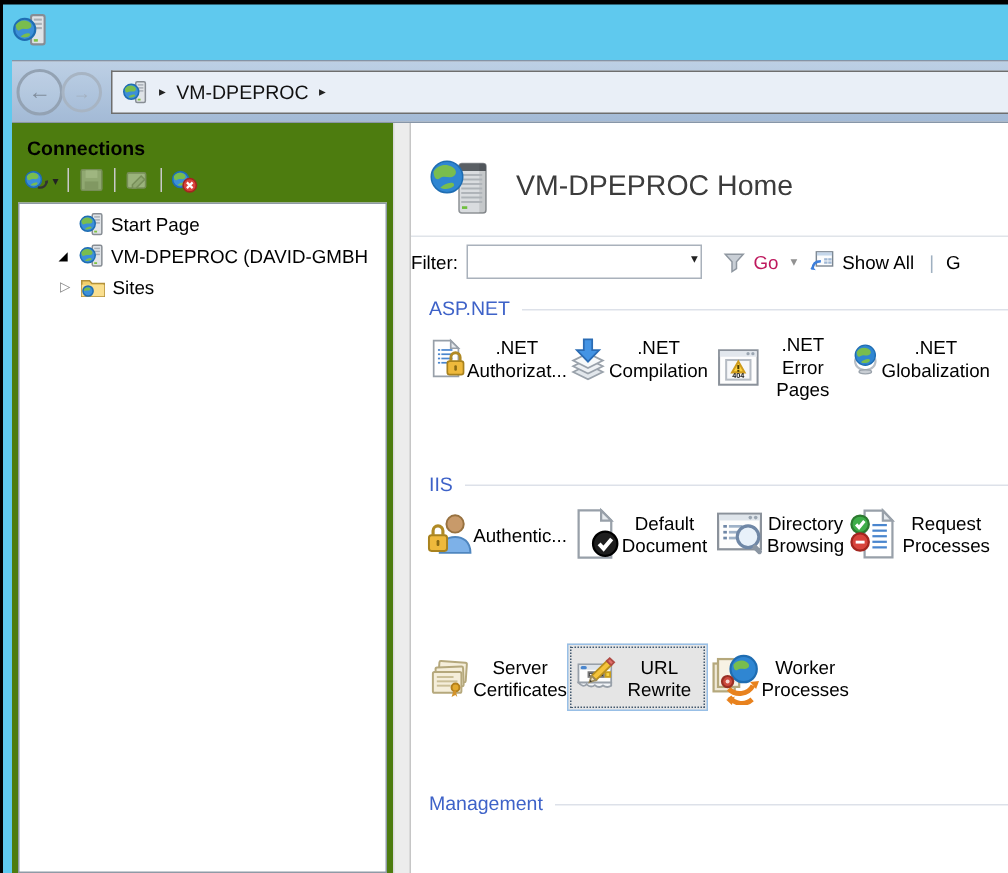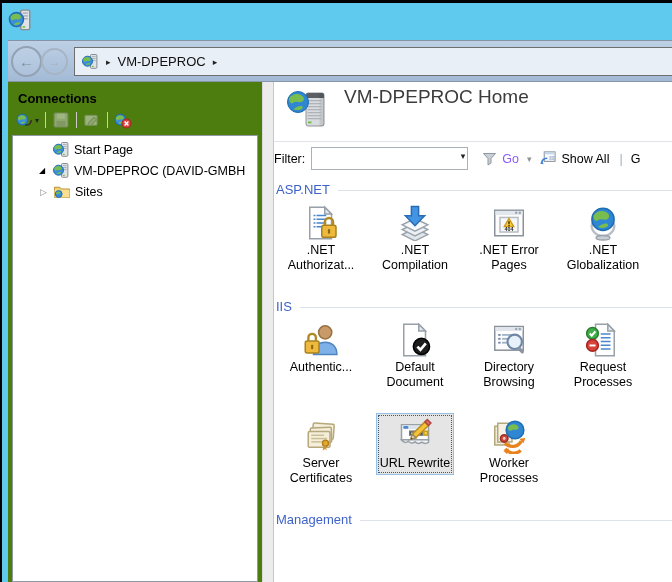--- a/index.html
+++ b/index.html
@@ -43,43 +43,43 @@
   .tree-row.lv2{padding-left:27px;}
   .expander{width:13px;flex:0 0 13px;text-align:left;font-size:8px;color:#000;}
   .expander.collapsed{color:#8a8a8a;font-size:9px;}
   .tree-ic{width:18px;height:17px;flex:0 0 18px;margin-right:4px;}
   .tree-label{overflow:hidden;}
 
   .splitter{width:10px;flex:0 0 10px;background:#ececec;border-left:1px solid #d9d9d9;border-right:1px solid #c6c6c6;}
 
   
   .main{flex:1;background:#fff;min-width:0;overflow:hidden;display:flex;flex-direction:column;}
-  .home-header{display:flex;align-items:flex-start;gap:14px;padding:4px 0 9px 10px;flex:0 0 auto;}
+  .home-header{display:flex;align-items:center;gap:14px;padding:20px 0 9px 10px;flex:0 0 auto;}
   .home-ic{width:46px;height:46px;}
   .home-title{font-size:19px;color:#3c3c3c;}
   .hdr-sep{border-top:1px solid #e0e4e9;margin:0;}
   .filterbar{height:33px;display:flex;align-items:center;padding-left:0;font-size:12.5px;flex:0 0 auto;}
   .flabel{color:#000;margin-right:6px;}
   .combo{width:155px;height:21px;background:#fff;border:1px solid #a9b1bb;position:relative;}
   .combo-arrow{position:absolute;right:2px;top:3px;font-size:9px;color:#222;}
   .icon15{width:15px;height:15px;margin-left:14px;}
-  .go{color:#8b5cf6;margin-left:5px;}
+  .go{color:#be185d;margin-left:5px;}
   .go-arrow{font-size:9px;color:#919191;margin-left:8px;}
   .icon17{width:18px;height:17px;margin-left:8px;}
   .showall{color:#000;margin-left:4px;}
   .vsep{color:#9fb0c0;margin:0 8px 0 10px;}
   .groupby{color:#000;}
 
-  .features{flex:1;overflow:hidden;}
+  .features{flex:1;padding-left:10px;overflow:hidden;}
   .section-header{display:flex;align-items:center;margin:7px 0 3px 2px;}
   .section-name{font-size:13px;color:#3E62C8;flex:0 0 auto;}
   .section-rule{flex:1;border-top:1px solid #dde1e9;margin-left:8px;margin-top:2px;}
   .grid{display:grid;grid-template-columns:repeat(4,94px);grid-row-gap:4px;}
   .tile{width:94px;height:92px;display:flex;justify-content:center;align-items:flex-start;}
-  .tile-inner{display:flex;flex-direction:column;align-items:center;padding:4px 3px 3px 3px;
+  .tile-inner{display:flex;flex-direction:row;align-items:center;padding:4px 3px 3px 3px;
               border:1px solid transparent;max-width:94px;}
   .tile.selected .tile-inner{background:#e5e5e5;border:1px solid #98bfe6;outline:1px dotted #43596f;outline-offset:-3px;}
   .tile-ic{width:36px;height:36px;}
   .tile-label{margin-top:2px;font-size:12.5px;line-height:15px;text-align:center;color:#000;white-space:pre-line;}
 </style>
 </head>
 <body>
 
 <div class="chrome">
   <span class="app-icon" id="titlebar-icon"><svg width="100%" height="100%" viewBox="0 0 17 17" xmlns="http://www.w3.org/2000/svg">

